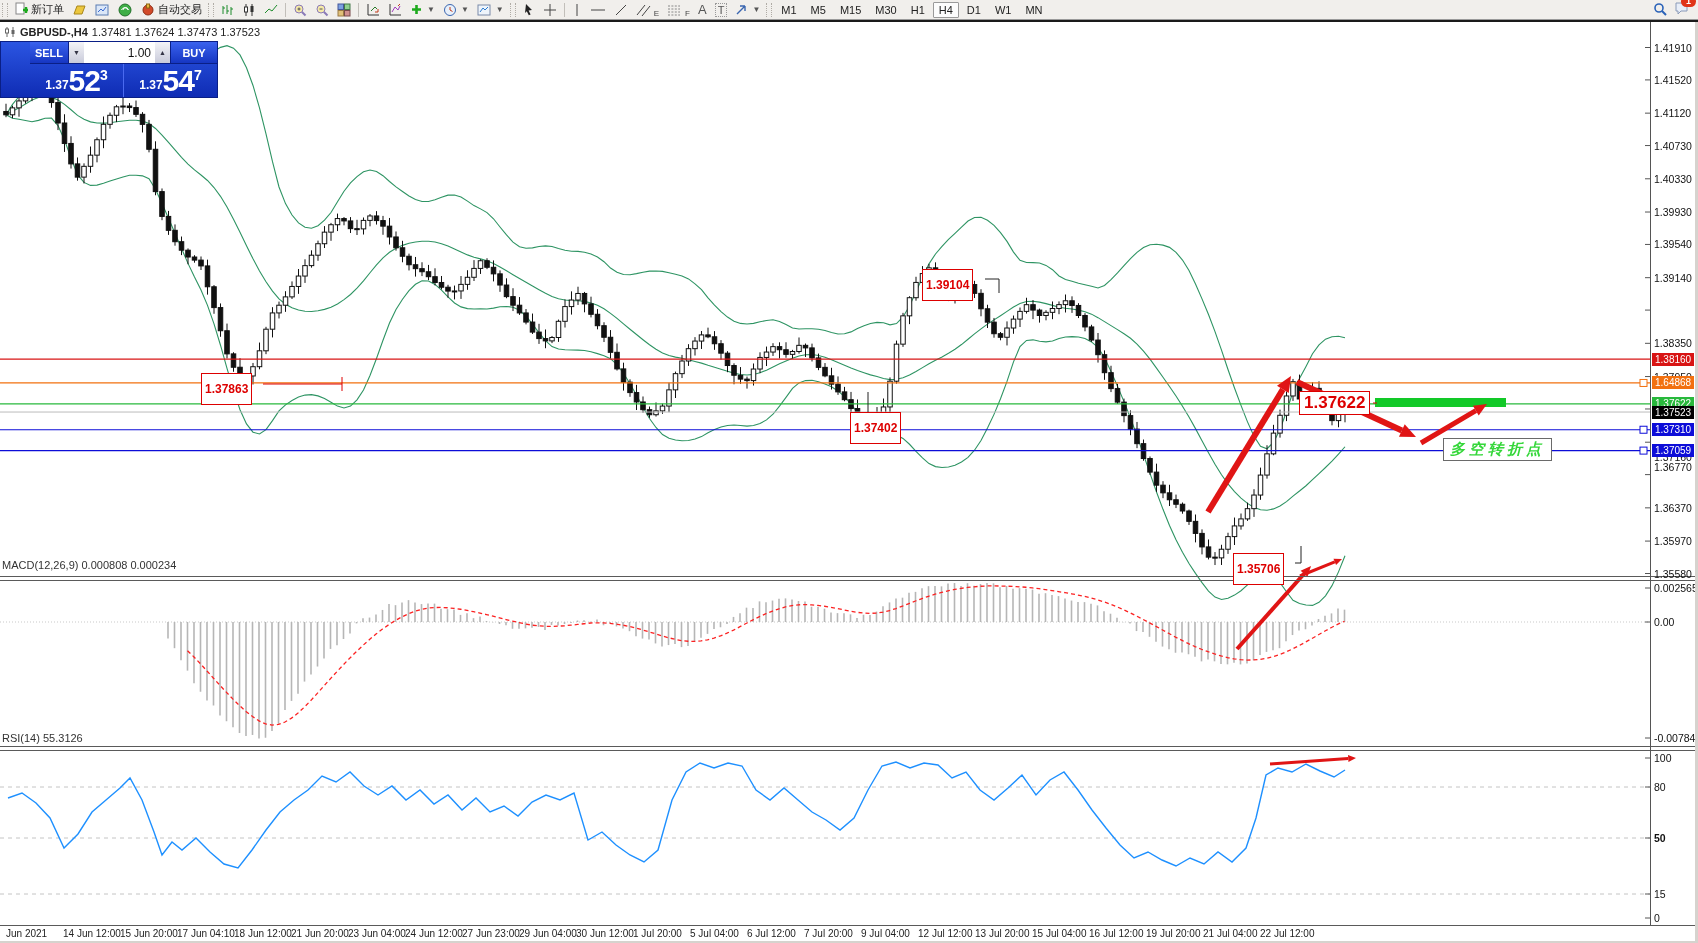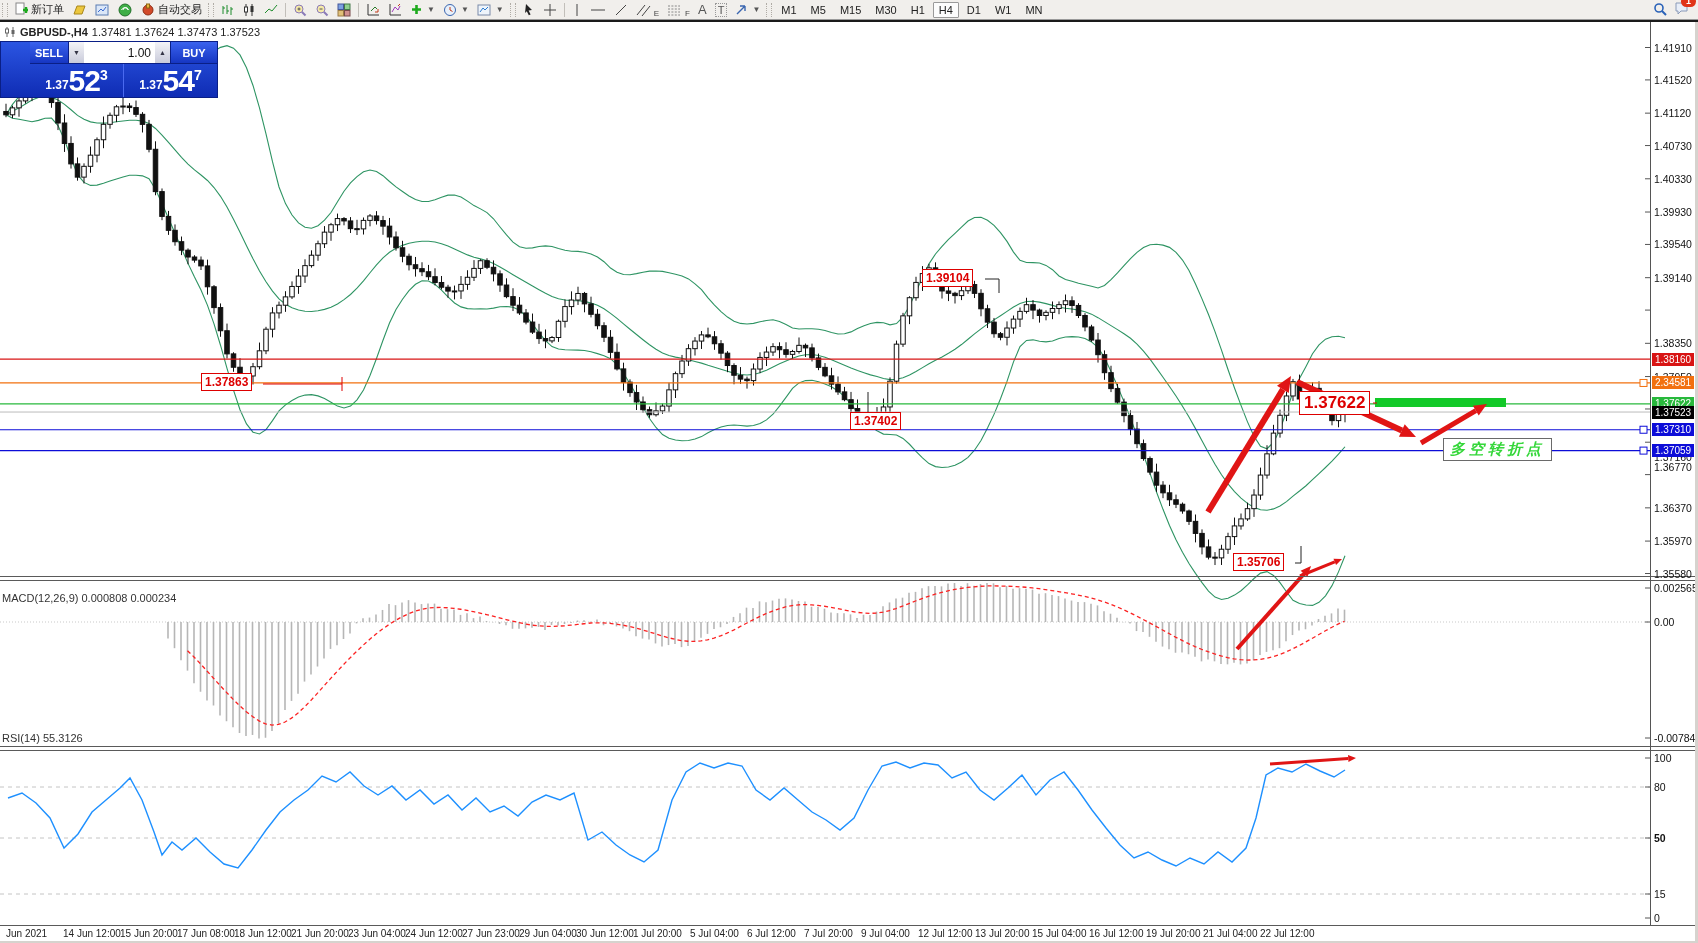--- a/index.html
+++ b/index.html
@@ -39,21 +39,21 @@
   .tp-price{flex:1;color:#fff;display:flex;align-items:flex-end;justify-content:center;padding-bottom:2px;}
   .tp-price:first-child{border-right:1px solid #4a6af0;}
   .tp-sm{font-size:12px;font-weight:bold;margin-bottom:3px;}
   .tp-big{font-size:30px;font-weight:bold;line-height:28px;letter-spacing:-1px;}
   .tp-sup{font-size:14px;font-weight:bold;margin-bottom:12px;}
   
   .ptick{position:absolute;left:1654px;font-size:10.5px;color:#111;z-index:10;}
   .tag{position:absolute;left:1652px;height:13px;line-height:13px;padding:0 3px;font-size:10px;color:#fff;z-index:12;}
   .ttick{position:absolute;top:928px;font-size:10px;color:#222;z-index:10;white-space:nowrap;}
   .callout{position:absolute;border:1px solid #dd0000;color:#dd0000;background:#fff;font-size:12px;
-           font-weight:bold;padding:1px 3px;z-index:20;white-space:nowrap;}
+           font-weight:bold;padding:8px 3px;z-index:20;white-space:nowrap;}
   .callout.big{font-size:17px;padding:1px 4px;}
   .notebox{position:absolute;border:1px solid #6a6a6a;background:#fff;color:#35d73a;font-size:15px;
            font-weight:bold;padding:1px 6px;z-index:20;letter-spacing:4px;white-space:nowrap;}
   .edge-r{position:absolute;right:0;top:22px;width:3px;height:921px;background:#d6d3ce;z-index:45;}
   .edge-b{position:absolute;left:0;bottom:0;width:100%;height:2px;background:#d6d3ce;z-index:45;}
 </style>
 </head>
 <body>
 
 <div id="app">
@@ -275,21 +275,21 @@
         <span class="tp-sup">3</span>
       </div>
       <div class="tp-price">
         <span class="tp-sm">1.37</span>
         <span class="tp-big">54</span>
         <span class="tp-sup">7</span>
       </div>
     </div>
   </div>
 
-  <div class="ind-label" style="left:2px;top:592px">
+  <div class="ind-label" style="left:2px;top:559px">
     <span>MACD(12,26,9)</span> <b>0.000808 0.000234</b>
   </div>
   <div class="ind-label" style="left:2px;top:732px">
     <span>RSI(14)</span> <b>55.3126</b>
   </div>
 
   <svg id="plot" width="1698" height="943" style="position:absolute;left:0;top:0;z-index:5">
       <g>
         <polyline points="6,114.80805687203774 12.5,104.39133378469779 19,96.52328310010063 25.5,87.64500845236479 32,78.43811547903383 38.5,74.7130502290588 45,74.49143869020921 51.5,76.27310746613867 58,74.49780706637884 64.5,68.79282796808552 71,61.58924870876622 77.5,56.103179890693326 84,56.20829829464251 90.5,58.32096723973589 97,61.023092848586614 103.5,63.06784198955051 110,64.28230290985748 116.5,64.580930425487 123,64.83339672829081 129.5,65.27413041833867 136,65.24053358873451 142.5,66.34015608778408 149,68.26578881688047 155.5,67.70297540541293 162,66.72026546575434 168.5,66.39905525704754 175,66.59562534637634 181.5,66.28557146092749 188,64.73188737026682 194.5,62.69758460517944 201,59.99570454355475 207.5,55.565129338241036 214,51.17248786106219 220.5,47.386100534857995 227,45.62851872383476 233.5,48.216968875824556 240,54.94689494171617 246.5,67.70381343399173 253,85.4689352825869 259.5,107.96353506693202 266,133.79639252007405 272.5,161.6572375921473 279,186.964844087246 285.5,203.58636853167906 292,214.9886192226463 298.5,222.94094539318127 305,227.3238135950887 311.5,228.27863452864938 318,225.69391302857568 324.5,220.19248404828392 331,212.4895883980952 337.5,201.74550004340443 344,191.239141438954 350.5,182.9140551326137 357,176.6696737071046 363.5,171.79091850092482 370,169.96857077892497 376.5,171.51223562556913 383,175.66898022698382 389.5,181.51376898760915 396,186.8771615662038 402.5,191.48725941019126 409,195.96184585217458 415.5,199.60300985719508 422,201.56510112147913 428.5,201.48200656884404 435,199.66365419923318 441.5,197.17776417525835 448,195.155467789931 454.5,194.9459523032588 461,197.03123254826662 467.5,201.15599365485366 474,205.58435060673472 480.5,208.87653088200818 487,212.633938393401 493.5,218.76003539738085 500,227.01465914656774 506.5,234.923037871024 513,242.11751505443138 519.5,246.6822896714835 526,248.31849841273672 532.5,247.8550860257159 539,246.5194024861859 545.5,245.88729887007293 552,246.55586959235413 558.5,248.55175666378162 565,250.22568746555805 571.5,251.21047356792667 578,251.4101673054688 584.5,252.25008930984956 591,254.08961967117065 597.5,257.0324358331138 604,261.6885187851239 610.5,268.0657974588053 617,272.16485151166785 623.5,274.4663668482873 630,274.75621929655824 636.5,273.65192649684536 643,272.24750098905463 649.5,271.1138256359618 656,271.0062174125908 662.5,271.3730641857077 669,272.68985571882587 675.5,274.2529303456796 682,275.90990966987226 688.5,278.8886673690316 695,283.81085957213804 701.5,289.6930886383787 708,297.9008059295944 714.5,305.1220206234567 721,311.5465211840992 727.5,317.04583915811844 734,321.2266584200632 740.5,323.4097323098706 747,323.99559754363946 753.5,323.3823046946478 760,321.8301679508608 766.5,320.4461742688622 773,319.7862267285613 779.5,321.42699742823754 786,324.41168583863606 792.5,327.9647668917358 799,329.00865827703797 805.5,328.7799846434147 812,328.74151191140487 818.5,329.2439760450224 825,330.427747576574 831.5,332.49540901906323 838,333.95017021431477 844.5,333.8030876987588 851,331.895889676594 857.5,328.59408039841867 864,325.7525270094563 870.5,323.47274528234965 877,322.3452332588019 883.5,322.79329079199266 890,324.8160222997148 896.5,323.52611007316733 903,316.9877258769171 909.5,305.94536122514097 916,291.73897432531953 922.5,277.3802792058892 929,263.8667209302651 935.5,254.01349807902739 942,246.44365243926305 948.5,239.4665954220473 955,233.28581883069535 961.5,227.10064650438827 968,221.0669611556913 974.5,217.5588008306712 981,217.3469334469454 987.5,220.2370085076971 994,225.34543618627453 1000.5,232.6074726569647 1007,241.35995116195858 1013.5,252.12136993588507 1020,260.32527405057067 1026.5,262.5653150307106 1033,262.6216023548527 1039.5,263.05959946760777 1046,265.4044341309194 1052.5,269.6986605683897 1059,275.9508503320279 1065.5,279.534502676873 1072,281.32860568751744 1078.5,283.2795822446358 1085,284.7565399012942 1091.5,286.3234457110382 1098,288.0070463729887 1104.5,285.5092566500556 1111,279.7266307553531 1117.5,272.9520732493534 1124,265.73687884610973 1130.5,258.5842481207859 1137,252.31758178442658 1143.5,247.50728967016306 1150,244.71553536743517 1156.5,244.2418313377862 1163,245.15755419713258 1169.5,247.36518822700157 1176,252.33345236043417 1182.5,260.0467028771035 1189,270.4690137669806 1195.5,283.93502249303384 1202,298.87143272132835 1208.5,314.5582434067668 1215,331.61455462550913 1221.5,350.1774808893398 1228,369.5379365734903 1234.5,388.00872364805343 1241,405.43086370665407 1247.5,421.85519348776546 1254,436.2443684720233 1260.5,446.25045714726923 1267,448.75454832904484 1273.5,442.420698974422 1280,429.44558370802827 1286.5,411.4482145480637 1293,391.81756660714944 1299.5,378.56630475149245 1306,366.4900845832203 1312.5,353.75744194287313 1319,344.8796829753164 1325.5,339.21037552180735 1332,336.77289080481745 1338.5,336.20407051666984 1345,337.8100903693225" fill="none" stroke="#2e9463" stroke-width="1.1"></polyline>
         <polyline points="6,114.80805687203774 12.5,111.33581584292381 19,107.86357481381172 25.5,104.0648837734139 32,100.08812909049706 38.5,97.53588354773035 45,96.37423026082337 51.5,97.14636932972087 58,100.01888211840605 64.5,104.3616565109437 71,109.77371206991737 77.5,115.38676371022217 84,119.30530527923588 90.5,121.86700841473827 97,123.0583389753975 103.5,123.13624181900015 110,122.67428013859367 116.5,121.79210862859884 123,120.962186271362 129.5,120.29241706161021 136,120.26867524260732 142.5,121.09370345294477 149,123.51240126382547 155.5,128.4591081772378 162,135.07120476942873 168.5,142.34807229369164 175,149.96326073873905 181.5,157.34548258482124 188,164.0466109982689 194.5,169.87967915444267 201,174.98120251259775 207.5,180.4625949747974 214,187.5257861280361 220.5,196.30432370420718 227,207.01188407432392 233.5,219.1587922214696 240,232.33550176784937 246.5,245.79414541488188 253,258.8284040472442 259.5,270.990150831267 266,281.73332392988897 272.5,291.16179380125135 279,298.95801361618874 285.5,304.22177273753056 292,307.7236910403967 298.5,310.01032498307325 305,311.206319115322 311.5,311.4570920785352 318,310.79232114646686 324.5,309.3945215526962 331,307.33491875423186 337.5,303.92499999999893 344,299.59211803204596 350.5,294.4876269465125 357,288.2375930941089 363.5,280.89543556759213 370,272.75199164974083 376.5,264.98248138117737 383,257.9549029564421 389.5,252.26280185059656 396,248.19107989167182 402.5,245.3569002482505 409,243.33291017828955 415.5,241.92175581132733 422,241.1857594222503 428.5,241.2184044233772 435,242.06123899796822 441.5,243.66232791694628 448,246.03057436244467 454.5,248.9701083276908 461,251.9526743398752 467.5,254.8892405777448 474,257.2634224779962 480.5,258.86747912435453 487,260.787598736178 493.5,263.46003723764466 500,266.9144719025069 506.5,270.71613067027937 513,274.66914353419327 519.5,278.4678345745893 526,282.18342924847786 532.5,285.9761848341227 539,289.6680376890084 545.5,293.27976190476136 552,296.5680038366051 558.5,298.7982509591499 565,300.00314827352827 571.5,300.6426935229082 578,300.761402617919 584.5,301.40836718573746 591,302.90410178289443 597.5,305.32428345745876 604,308.7668472128168 610.5,313.34605055292093 617,318.42679981945145 623.5,323.84290227939545 630,329.22042428345577 636.5,334.48814037463114 643,339.71134055517723 649.5,344.80099300383364 656,349.2407131573006 662.5,352.93850146693745 669,355.50261791920656 675.5,357.1408034303754 682,358.3160234710015 688.5,359.68414579101994 695,361.4083953960727 701.5,363.15193522906816 708,365.31837621304464 714.5,367.31120514556414 721,369.2550665763924 727.5,371.2464116452264 734,373.14575716542527 740.5,374.4856860753788 747,375.0703283683126 753.5,374.4129767546828 760,372.6560821484994 766.5,370.1602234258662 773,367.008496953285 779.5,363.7588354773212 786,360.93355901602575 792.5,358.2062175581165 799,355.98042202663186 805.5,354.6924283457461 812,354.5381065222282 818.5,355.4729406454506 825,357.21202888738225 831.5,359.6752426088904 838,362.42929361317715 844.5,365.2263766644077 851,367.99526630557335 857.5,370.59054389528205 864,372.78666215301075 870.5,374.84774881516614 877,376.5512243285925 883.5,378.44760212141676 890,379.6346930715415 896.5,379.2399853306273 903,377.69973482283916 909.5,375.09852177838115 916,371.5016361995034 922.5,367.6035262920338 929,363.7276743398761 935.5,360.302916948768 942,356.95532046941605 948.5,353.25159670503166 955,349.2392292936114 961.5,344.56802640487587 968,339.2023753103142 974.5,333.8856917174438 981,328.8969419995502 987.5,324.13225569848856 994,319.85872827804195 1000.5,315.70539381629345 1007,311.37251184834236 1013.5,306.980275332883 1020,303.49022793951553 1026.5,301.5166892349351 1033,301.2288196795293 1039.5,302.1176540284351 1046,303.61338862559205 1052.5,305.35989618596403 1059,307.1998871586548 1065.5,308.26826901376506 1072,308.9923944933416 1078.5,310.1023245317065 1085,311.66928458587216 1091.5,314.1354660347549 1098,317.64134130745646 1104.5,321.60820356578677 1111,325.59979688557695 1117.5,329.59880952380934 1124,333.694273301737 1130.5,338.2868314150308 1137,344.06944820582044 1143.5,351.03989787858313 1150,359.0765036109223 1156.5,368.1011152486285 1163,377.23825321597826 1169.5,386.4515628526272 1176,396.04721469946685 1182.5,406.17334781463876 1189,417.010004325585 1195.5,428.6420117731128 1202,440.714726735877 1208.5,452.79745777853026 1215,464.34429145038763 1221.5,474.803156266456 1228,483.8994385202758 1234.5,491.56161598209496 1241,498.0763711163771 1247.5,503.404925618748 1254,507.3769319378613 1260.5,509.67454647182666 1267,510.18351171669156 1273.5,508.9131760136905 1280,506.0712802790928 1286.5,501.61073657187956 1293,496.05505200105307 1299.5,491.01733478146264 1306,485.721326355977 1312.5,479.5891607424943 1319,473.5875256714049 1325.5,467.5152586887843 1332,461.1999348341232 1338.5,454.03546998420126 1345,446.745841232228" fill="none" stroke="#2e9463" stroke-width="1.1"></polyline>
@@ -981,37 +981,37 @@
       <div class="ptick" style="top: 299px; margin-left: 42px;">1.38750</div>
       <div class="ptick" style="top: 337.323px;">1.38350</div>
       <div class="ptick" style="top: 370.562px;">1.37950</div>
       <div class="ptick" style="top: 402.969px;">1.37560</div>
       <div class="ptick" style="top: 451px;">1.37160</div>
       <div class="ptick" style="top: 461px;">1.36770</div>
       <div class="ptick" style="top: 501.854px;">1.36370</div>
       <div class="ptick" style="top: 535.092px;">1.35970</div>
       <div class="ptick" style="top: 567.5px;">1.35580</div>
       <div class="tag" style="top: 352.611px; background: rgb(216, 20, 20);">1.38160</div>
-      <div class="tag" style="top: 376.46px; background: rgb(242, 112, 15);">2.34581</div>
+      <div class="tag" style="top: 376.46px; background: rgb(242, 112, 15);">1.64868</div>
       <div class="tag" style="top: 397.317px; background: rgb(40, 185, 60);">1.37622</div>
       <div class="tag" style="top: 405.544px; background: rgb(0, 0, 0);">1.37523</div>
       <div class="tag" style="top: 423.243px; background: rgb(13, 13, 216);">1.37310</div>
       <div class="tag" style="top: 444.1px; background: rgb(13, 13, 216);">1.37059</div>
       <div class="ptick" style="top: 582px;">0.002565</div>
       <div class="ptick" style="top: 616px;">0.00</div>
       <div class="ptick" style="top: 732px;">-0.007847</div>
       <div class="ptick" style="top: 752px;">100</div>
       <div class="ptick" style="top: 781px;">80</div>
       <div class="ptick" style="top: 832px; font-weight: bold;">50</div>
       <div class="ptick" style="top: 888px;">15</div>
       <div class="ptick" style="top: 912px;">0</div>
       <div class="ttick" style="left: 6px;">Jun 2021</div>
       <div class="ttick" style="left: 63px;">14 Jun 12:00</div>
       <div class="ttick" style="left: 120px;">15 Jun 20:00</div>
-      <div class="ttick" style="left: 177px;">17 Jun 08:00</div>
+      <div class="ttick" style="left: 177px;">17 Jun 04:10</div>
       <div class="ttick" style="left: 234px;">18 Jun 12:00</div>
       <div class="ttick" style="left: 291px;">21 Jun 20:00</div>
       <div class="ttick" style="left: 348px;">23 Jun 04:00</div>
       <div class="ttick" style="left: 405px;">24 Jun 12:00</div>
       <div class="ttick" style="left: 462px;">27 Jun 23:00</div>
       <div class="ttick" style="left: 519px;">29 Jun 04:00</div>
       <div class="ttick" style="left: 576px;">30 Jun 12:00</div>
       <div class="ttick" style="left: 633px;">1 Jul 20:00</div>
       <div class="ttick" style="left: 690px;">5 Jul 04:00</div>
       <div class="ttick" style="left: 747px;">6 Jul 12:00</div>

